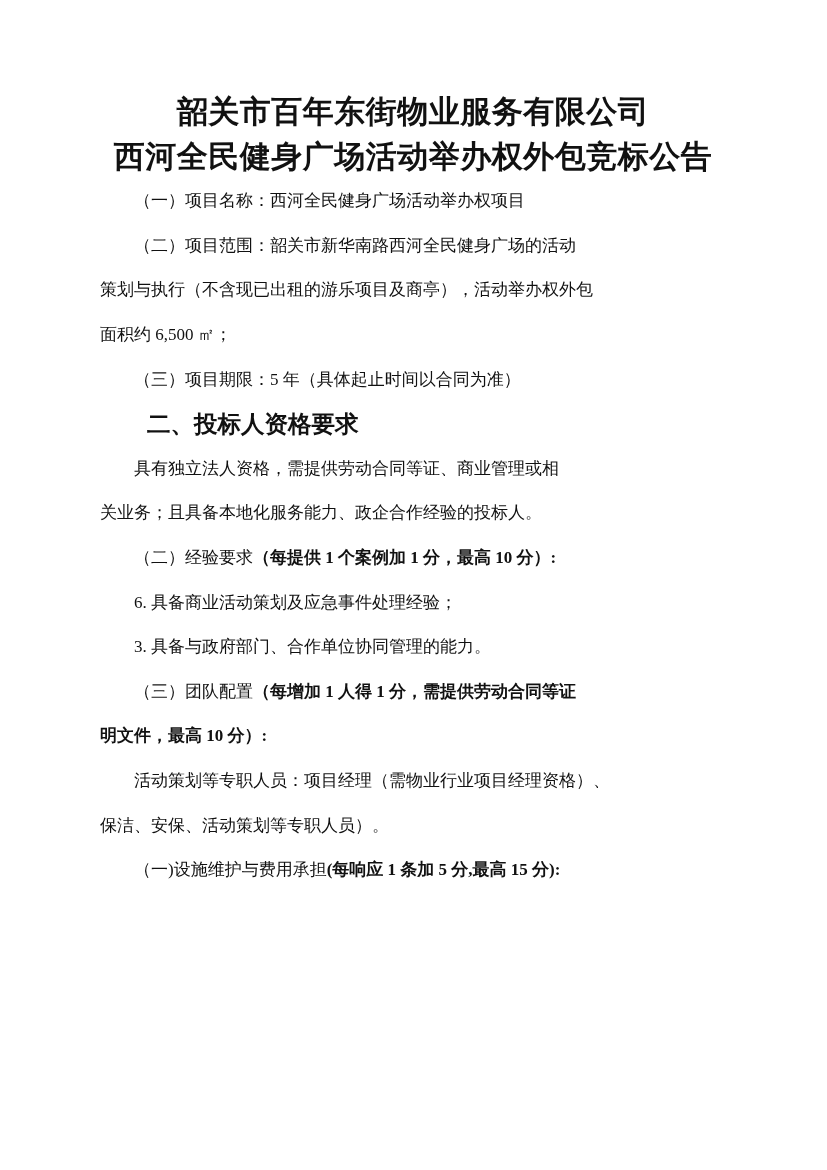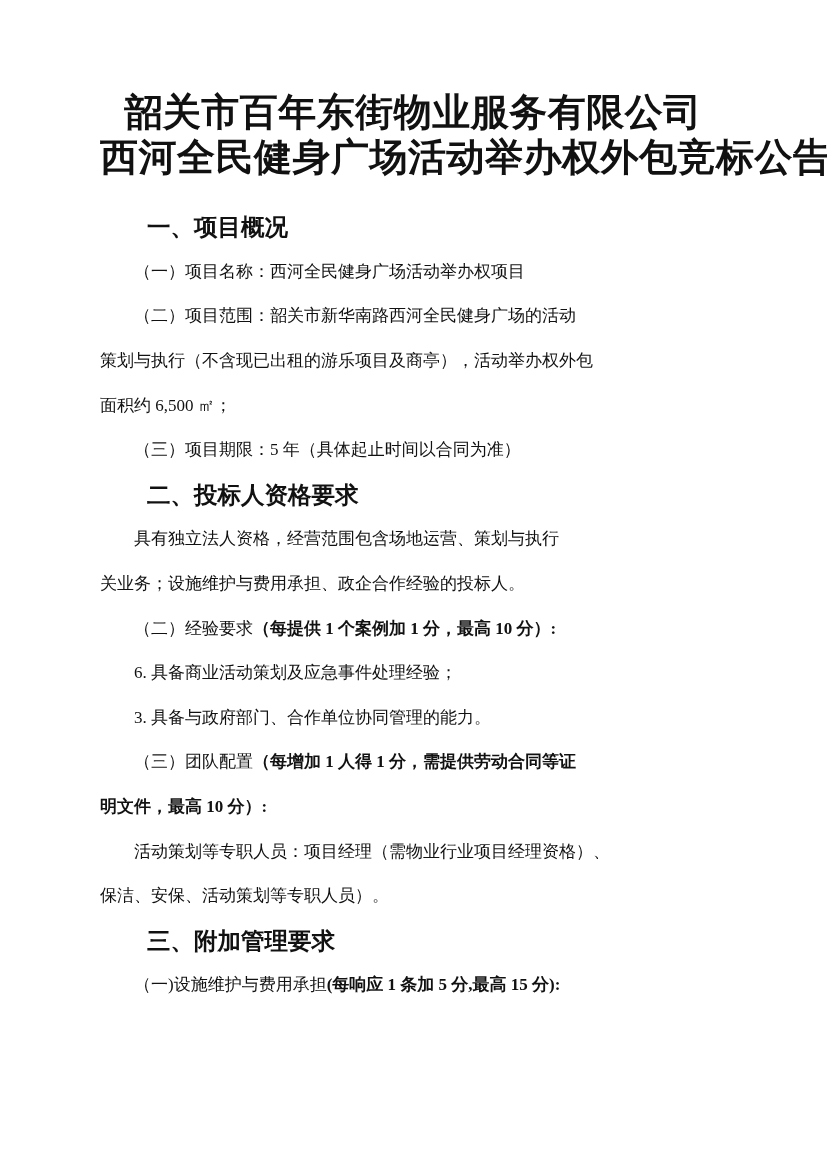--- a/index.html
+++ b/index.html
@@ -13,21 +13,21 @@
     height: 1170px;
     background: #ffffff;
     box-sizing: border-box;
     padding: 90px 101px 0 100px;
     overflow: hidden;
     color: #111111;
   }
   .title-line {
     font-family: "Liberation Sans", "DejaVu Sans", sans-serif;
     font-weight: 700;
-    font-size: 38px;
+    font-size: 31px;
     line-height: 44.6px;
     height: 44.6px;
     text-align: center;
     letter-spacing: 0.5px;
     white-space: nowrap;
   }
   .doc-body .line {
     font-family: "Liberation Serif", "DejaVu Serif", serif;
     font-size: 17px;
     line-height: 44.6px;
@@ -48,32 +48,30 @@
     text-decoration-thickness: 2px;
   }
 </style>
 </head>
 <body>
 
 <div class="page">
   <div class="title-line">韶关市百年东街物业服务有限公司</div>
   <div class="title-line">西河全民健身广场活动举办权外包竞标公告</div>
   <div class="doc-body" id="doc-body">
-      <div class="line heading indent gap"><span class="seg-normal">一、项目概况</span></div>
       <div class="line body indent"><span class="seg-normal">（一）项目名称：西河全民健身广场活动举办权项目</span></div>
       <div class="line body indent"><span class="seg-normal">（二）项目范围：韶关市新华南路西河全民健身广场的活动</span></div>
       <div class="line body"><span class="seg-normal">策划与执行（不含现已出租的游乐项目及商亭），活动举办权外包</span></div>
       <div class="line body"><span class="seg-normal">面积约 6,500 ㎡；</span></div>
       <div class="line body indent"><span class="seg-normal">（三）项目期限：5 年（具体起止时间以合同为准）</span></div>
       <div class="line heading indent"><span class="seg-normal">二、投标人资格要求</span></div>
-      <div class="line body indent"><span class="seg-normal">具有独立法人资格，经营范围包含场地运营、策划与执行</span></div>
-      <div class="line body"><span class="seg-normal">关业务；设施维护与费用承担、政企合作经验的投标人。</span></div>
+      <div class="line body indent"><span class="seg-normal">具有独立法人资格，需提供劳动合同等证、商业管理或相</span></div>
+      <div class="line body"><span class="seg-normal">关业务；且具备本地化服务能力、政企合作经验的投标人。</span></div>
       <div class="line body indent"><span class="seg-normal">（二）经验要求</span><span class="seg-boldu">（每提供 1 个案例加 1 分，最高 10 分）:</span></div>
       <div class="line body indent"><span class="seg-normal">6. 具备商业活动策划及应急事件处理经验；</span></div>
       <div class="line body indent"><span class="seg-normal">3. 具备与政府部门、合作单位协同管理的能力。</span></div>
       <div class="line body indent"><span class="seg-normal">（三）团队配置</span><span class="seg-boldu">（每增加 1 人得 1 分，需提供劳动合同等证</span></div>
       <div class="line body"><span class="seg-boldu">明文件，最高 10 分）:</span></div>
       <div class="line body indent"><span class="seg-normal">活动策划等专职人员：项目经理（需物业行业项目经理资格）、</span></div>
       <div class="line body"><span class="seg-normal">保洁、安保、活动策划等专职人员）。</span></div>
-      <div class="line heading indent"><span class="seg-normal">三、附加管理要求</span></div>
       <div class="line body indent"><span class="seg-normal">（一)设施维护与费用承担</span><span class="seg-boldu">(每响应 1 条加 5 分,最高 15 分):</span></div>
     </div>
 </div>
 
 </body></html>

